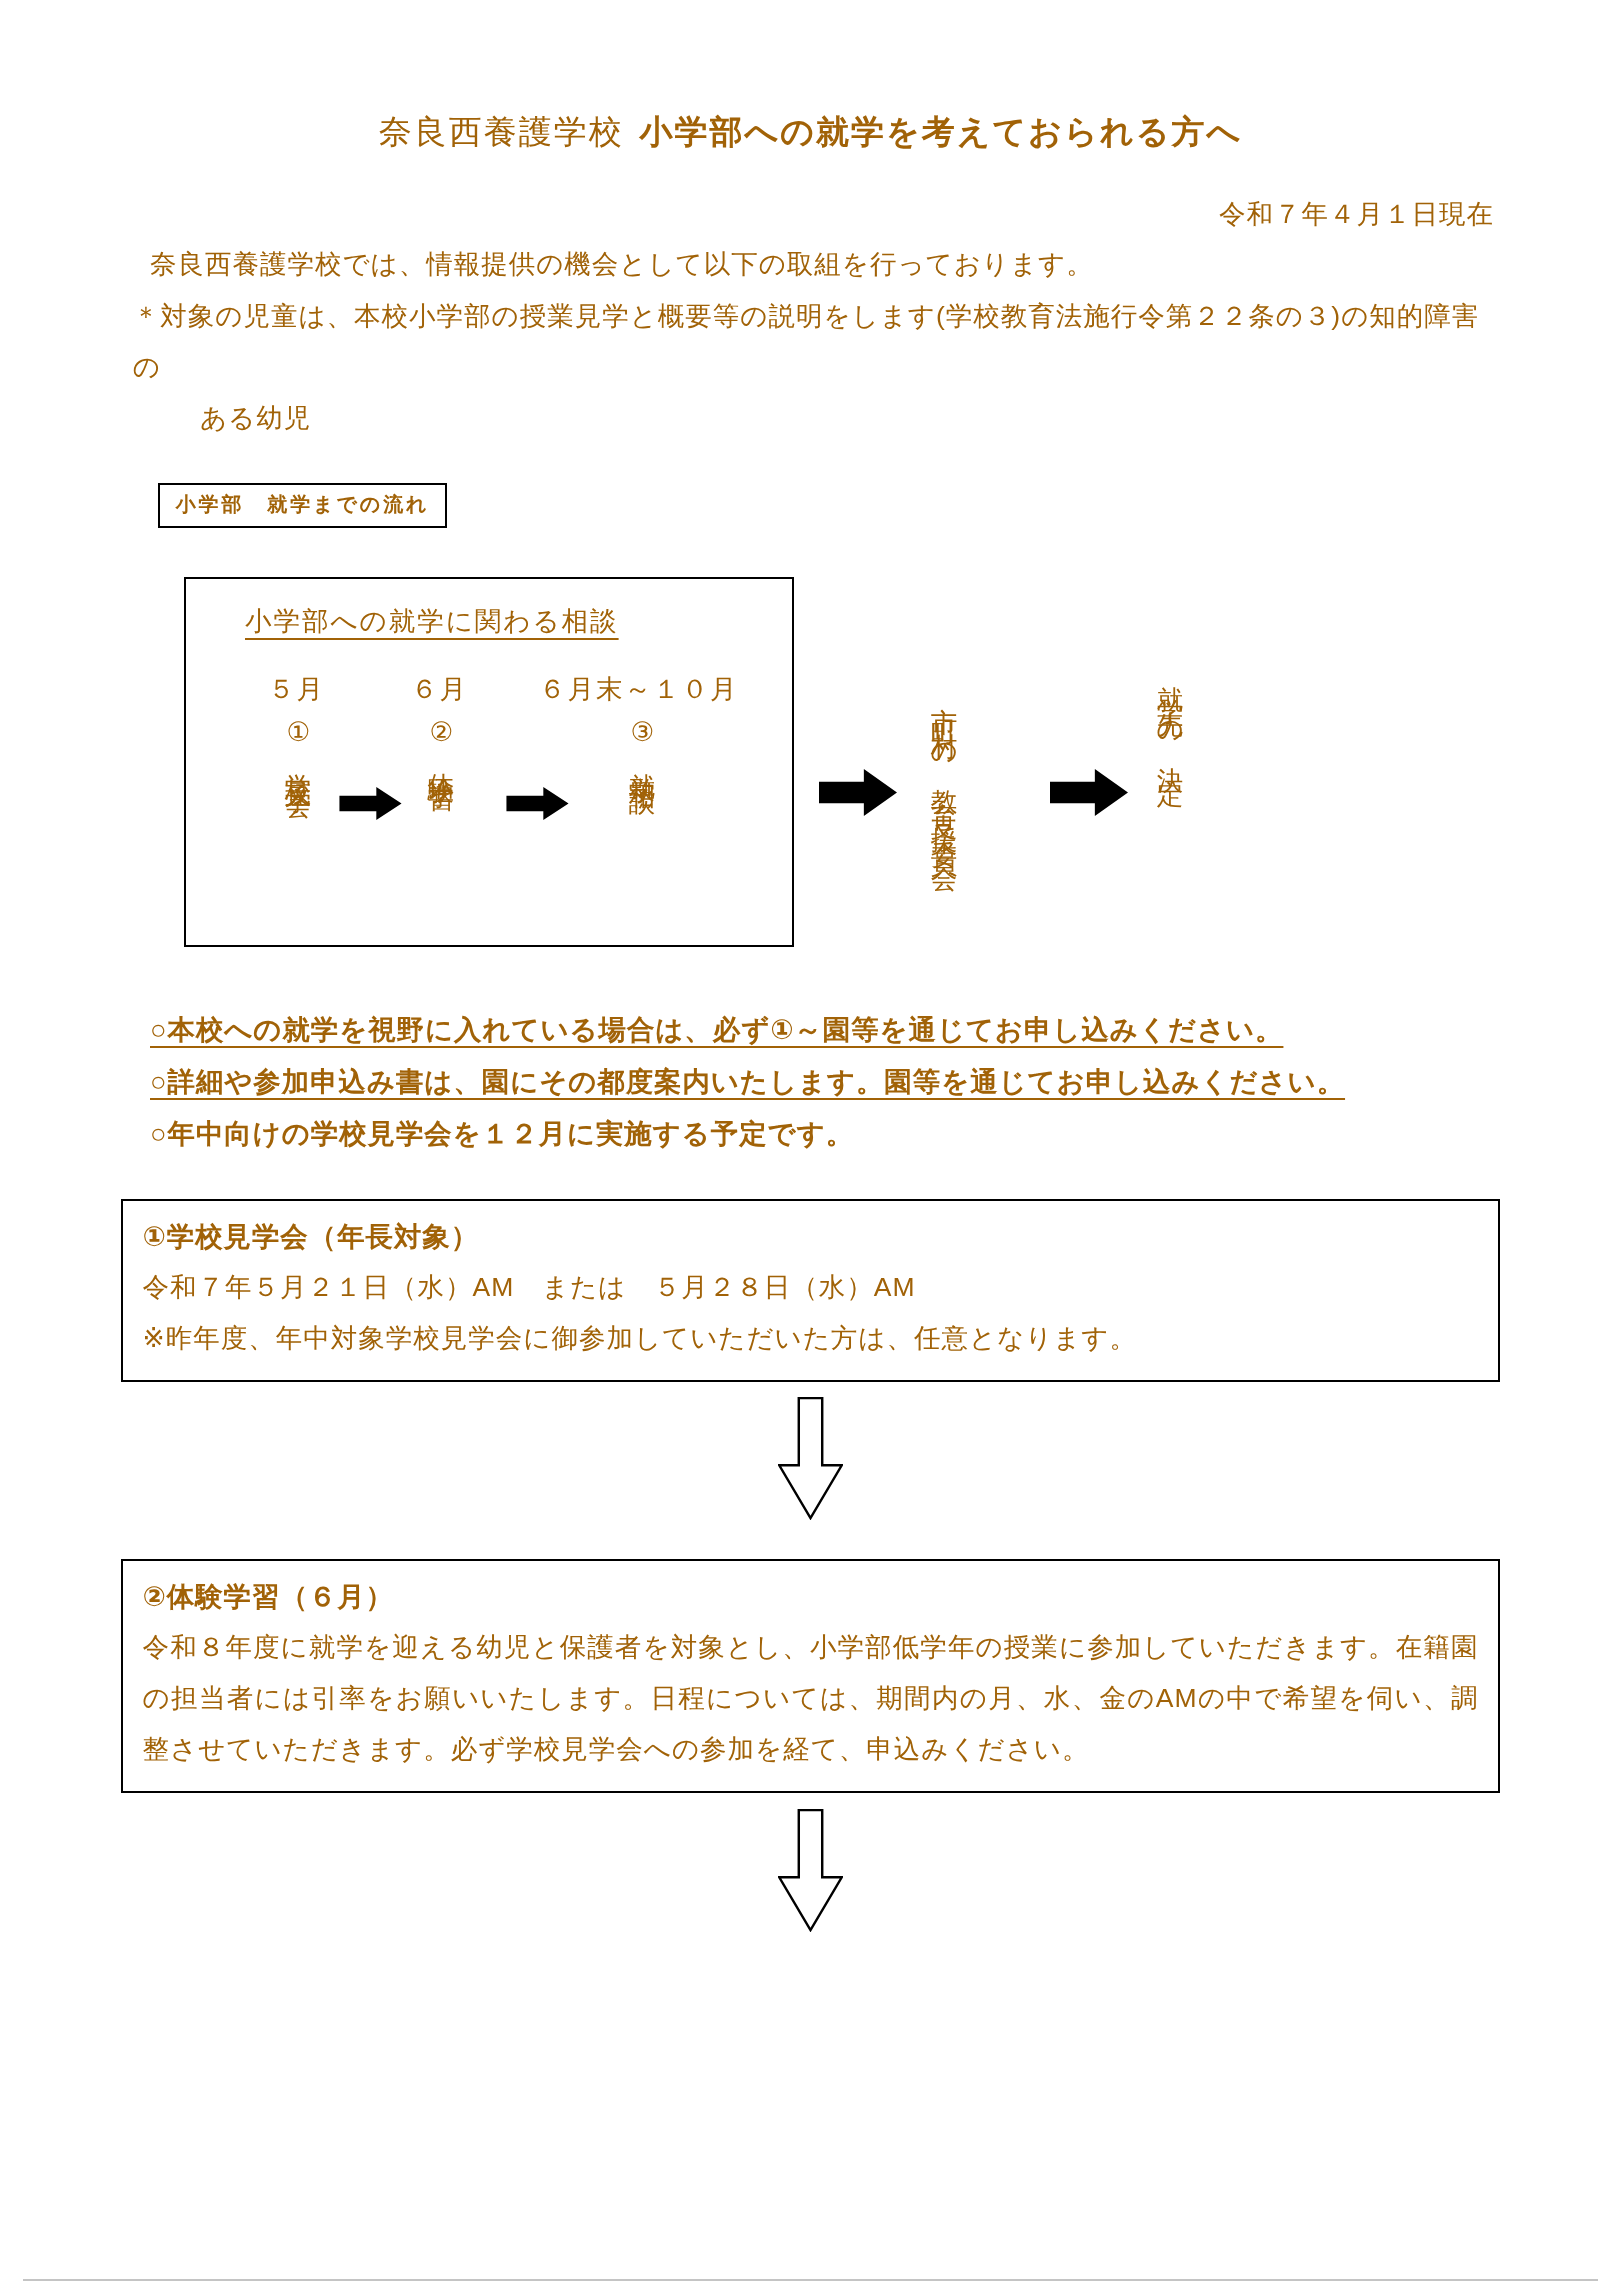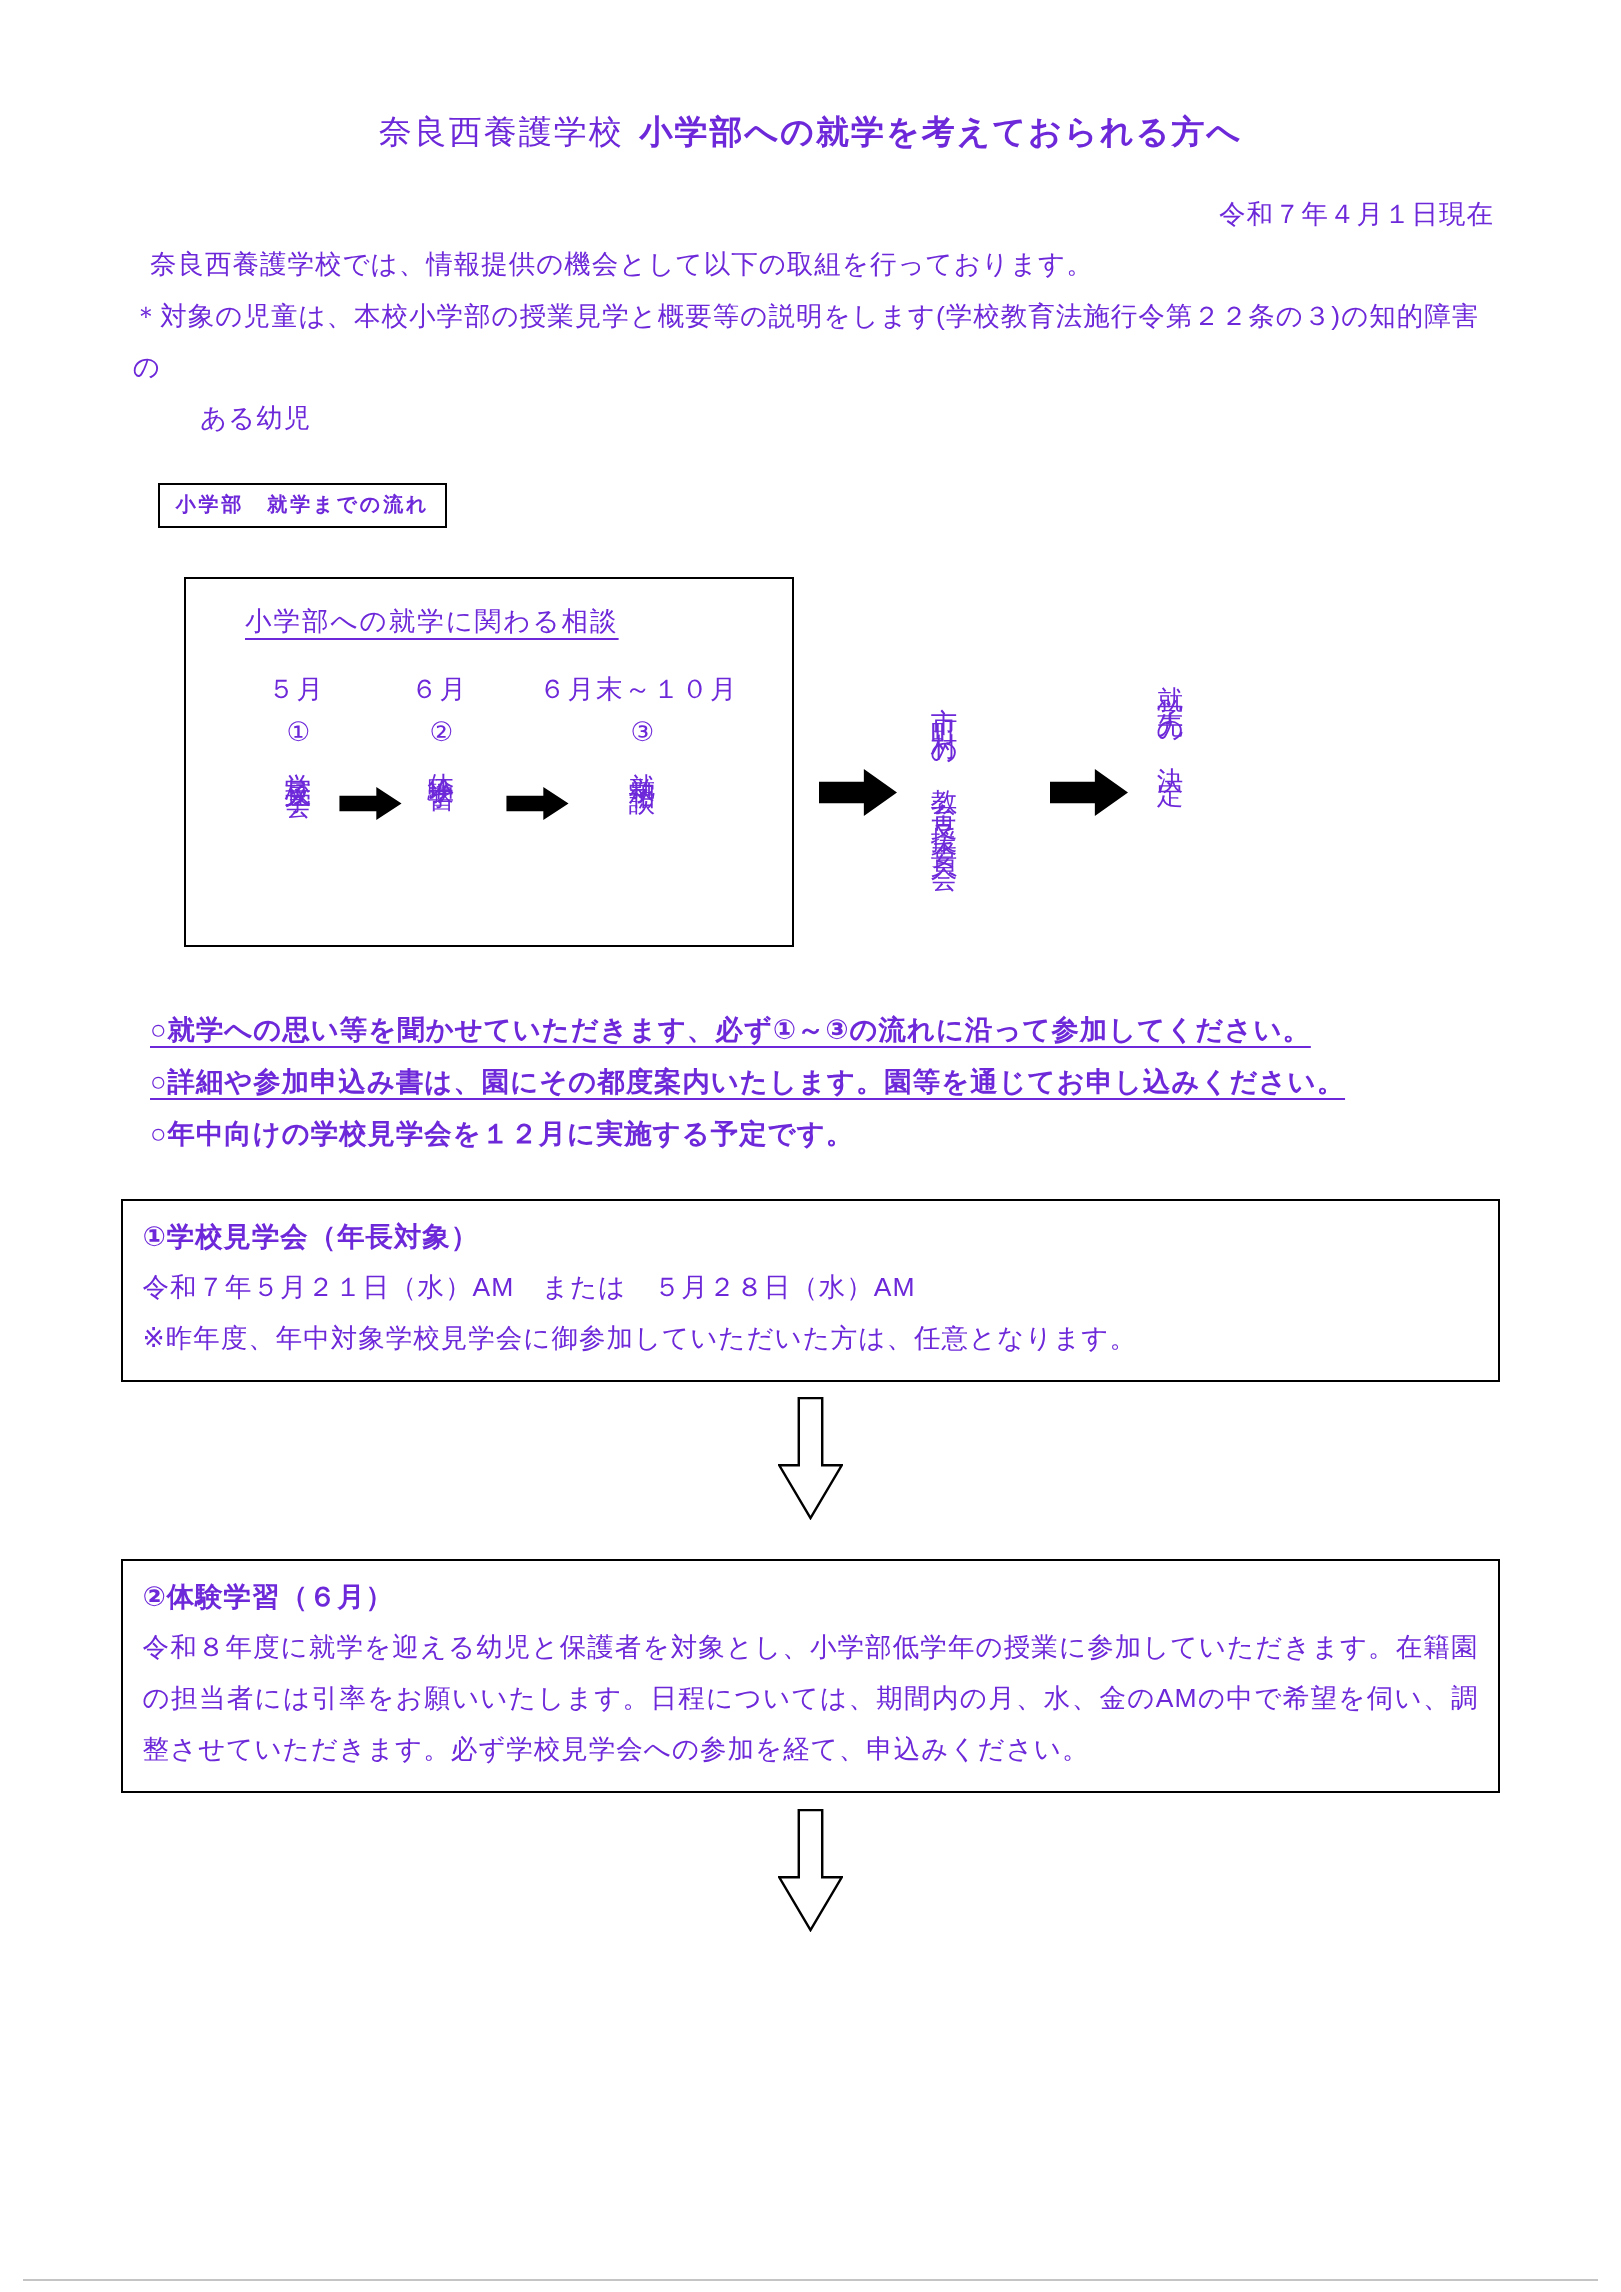--- a/index.html
+++ b/index.html
@@ -1,19 +1,19 @@
 <!DOCTYPE html>
 <html><head>
 <meta charset="utf-8">
 <style>
   * { margin:0; padding:0; box-sizing:border-box; }
   html,body { background:#ffffff; }
   .page {
     position:relative; width:1575px; height:2293px; margin:0 auto;
-    background:#ffffff; color:#6d28d9;
+    background:#ffffff; color:#a16207;
     font-family:"Liberation Sans","DejaVu Sans",sans-serif;
     padding:110px 98px 0 98px; overflow:hidden;
   }
   .doc-title { text-align:center; font-size:33px; letter-spacing:2px; font-weight:normal; }
   .doc-title .t-school { font-weight:500; margin-right:15.7px; }
   .doc-title .t-main { font-weight:bold; }
   .date-line { text-align:right; font-size:26.5px; margin-top:41px; padding-right:5.9px; letter-spacing:1px; }
   .intro { font-size:26.5px; margin-top:13.7px; margin-left:29px; letter-spacing:1px; }
   .note-block { font-size:26.5px; margin-top:9.8px; line-height:51px; letter-spacing:1px; }
   .note-l1 { margin-left:11.8px; }
@@ -103,21 +103,21 @@
     <span class="arrow-big ab1">
       <svg width="78" height="47" viewBox="0 0 80 48">
           <polygon points="0,13 46,13 46,0 80,24 46,48 46,35 0,35" fill="#000"></polygon>
         </svg>
     </span>
 
     <div class="vtext decision">就学先の決定</div>
   </div>
 
   <div class="bullets">
-    <p class="bullet u">○就学への思い等を聞かせていただきます、必ず①～③の流れに沿って参加してください。</p>
+    <p class="bullet u">○本校への就学を視野に入れている場合は、必ず①～園等を通じてお申し込みください。</p>
     <p class="bullet u">○詳細や参加申込み書は、園にその都度案内いたします。園等を通じてお申し込みください。</p>
     <p class="bullet">○年中向けの学校見学会を１２月に実施する予定です。</p>
   </div>
 
   <section class="info-box">
     <div class="info-heading">①学校見学会（年長対象）</div>
     <p class="info-line">令和７年５月２１日（水）AM　または　５月２８日（水）AM</p>
     <p class="info-line">※昨年度、年中対象学校見学会に御参加していただいた方は、任意となります。</p>
   </section>
 

